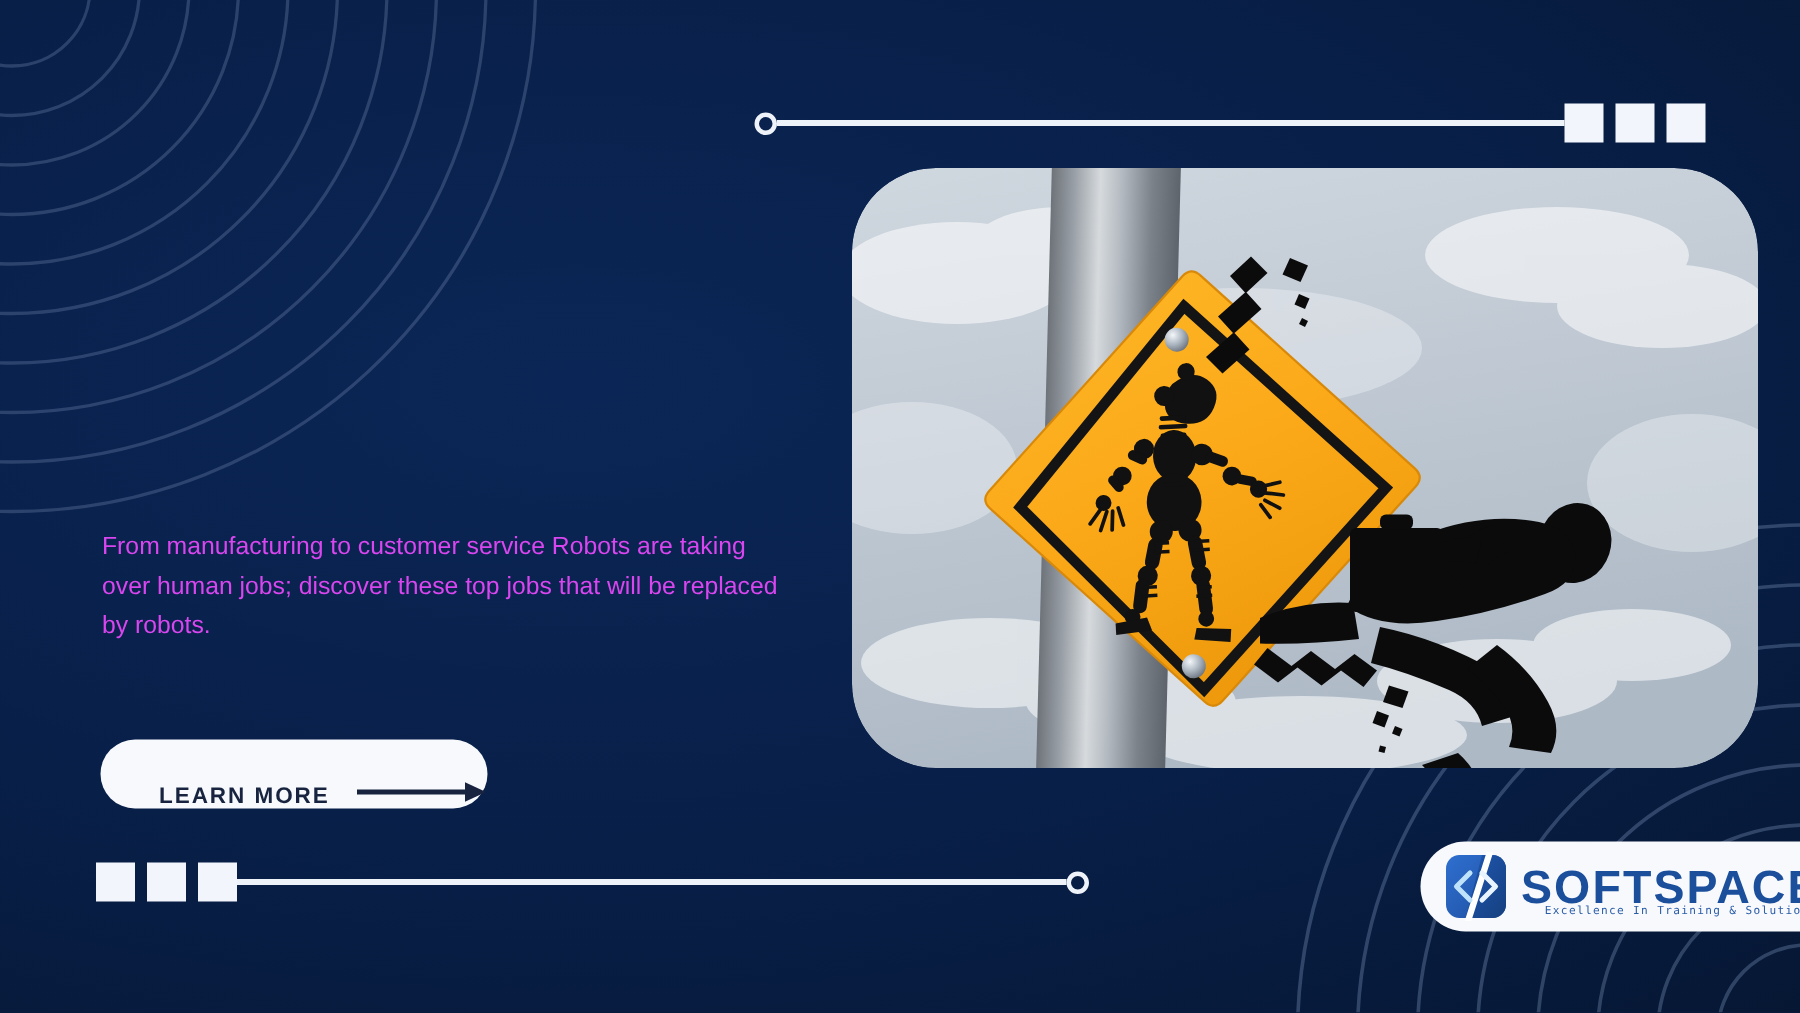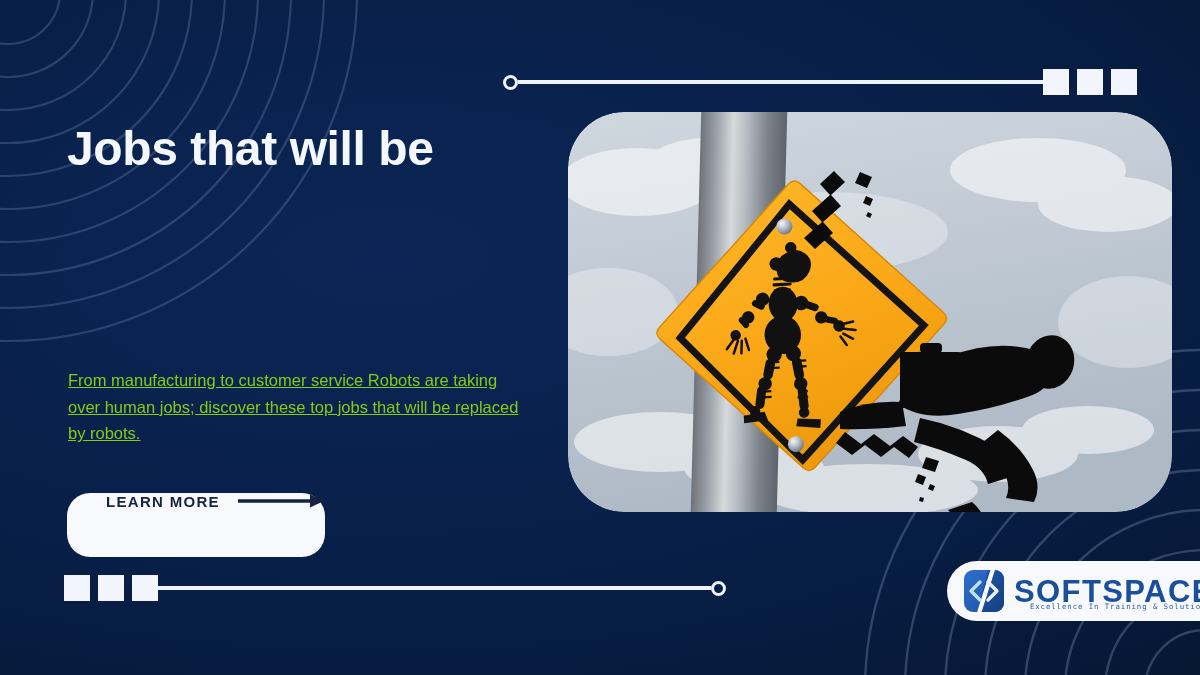--- a/index.html
+++ b/index.html
@@ -33,30 +33,30 @@
   .rail-sq{ width:26px; height:26px; background:#f2f5fb; flex:none; }
   .rail-gap{ width:8px; flex:none; }
 
   
   .headline{
     position:absolute; left:67px; top:118px; width:520px;
     color:#f4f7fc; font-size:48px; line-height:1.28; font-weight:bold;
     letter-spacing:-0.4px;
   }
   .subcopy{
-    position:absolute; left:68px; top:367px; width:460px;
-    color:#84cc16; font-size:16.5px; line-height:1.62;text-decoration:underline;
+    position:absolute; left:68px; top:351px; width:460px;
+    color:#d946ef; font-size:16.5px; line-height:1.62;
   }
 
   
   .cta{
     position:absolute; left:67px; top:493px;
-    width:258px; height:64px; border-radius:23px;
+    width:258px; height:46px; border-radius:23px;
     background:#f7f9fd; border:none; cursor:pointer;
-    display:flex; align-items:flex-start; padding:0 16px 0 39px;
+    display:flex; align-items:flex-end; padding:0 16px 0 39px;
   }
   .cta-label{
     color:#17233f; font-size:15px; font-weight:bold; letter-spacing:1.3px;
     white-space:nowrap;
   }
   .cta-arrow{ margin-left:18px; display:block; }
 
   
   .hero{
     position:absolute; left:568px; top:112px; width:604px; height:400px;
@@ -126,21 +126,21 @@
   <span class="rail-dot"></span>
   <span class="rail-line"></span>
   <span class="rail-sq"></span>
   <span class="rail-gap"></span>
   <span class="rail-sq"></span>
   <span class="rail-gap"></span>
   <span class="rail-sq"></span>
 </div>
 
 <h1 class="headline">
-  <span>Jobs that will be</span><br>
+  <br>
 </h1>
 
 <p class="subcopy">From manufacturing to customer service Robots are taking over human jobs; discover these top jobs that will be replaced by robots.</p>
 
 <button class="cta">
   <span class="cta-label">LEARN MORE</span>
   <span class="cta-arrow">
     <svg width="88" height="16" viewBox="0 0 88 16" xmlns="http://www.w3.org/2000/svg">
       <path d="M0 8 H74" stroke="#17233f" stroke-width="3.4"></path>
       <path d="M72 1.5 L86 8 L72 14.5 Z" fill="#17233f"></path>

